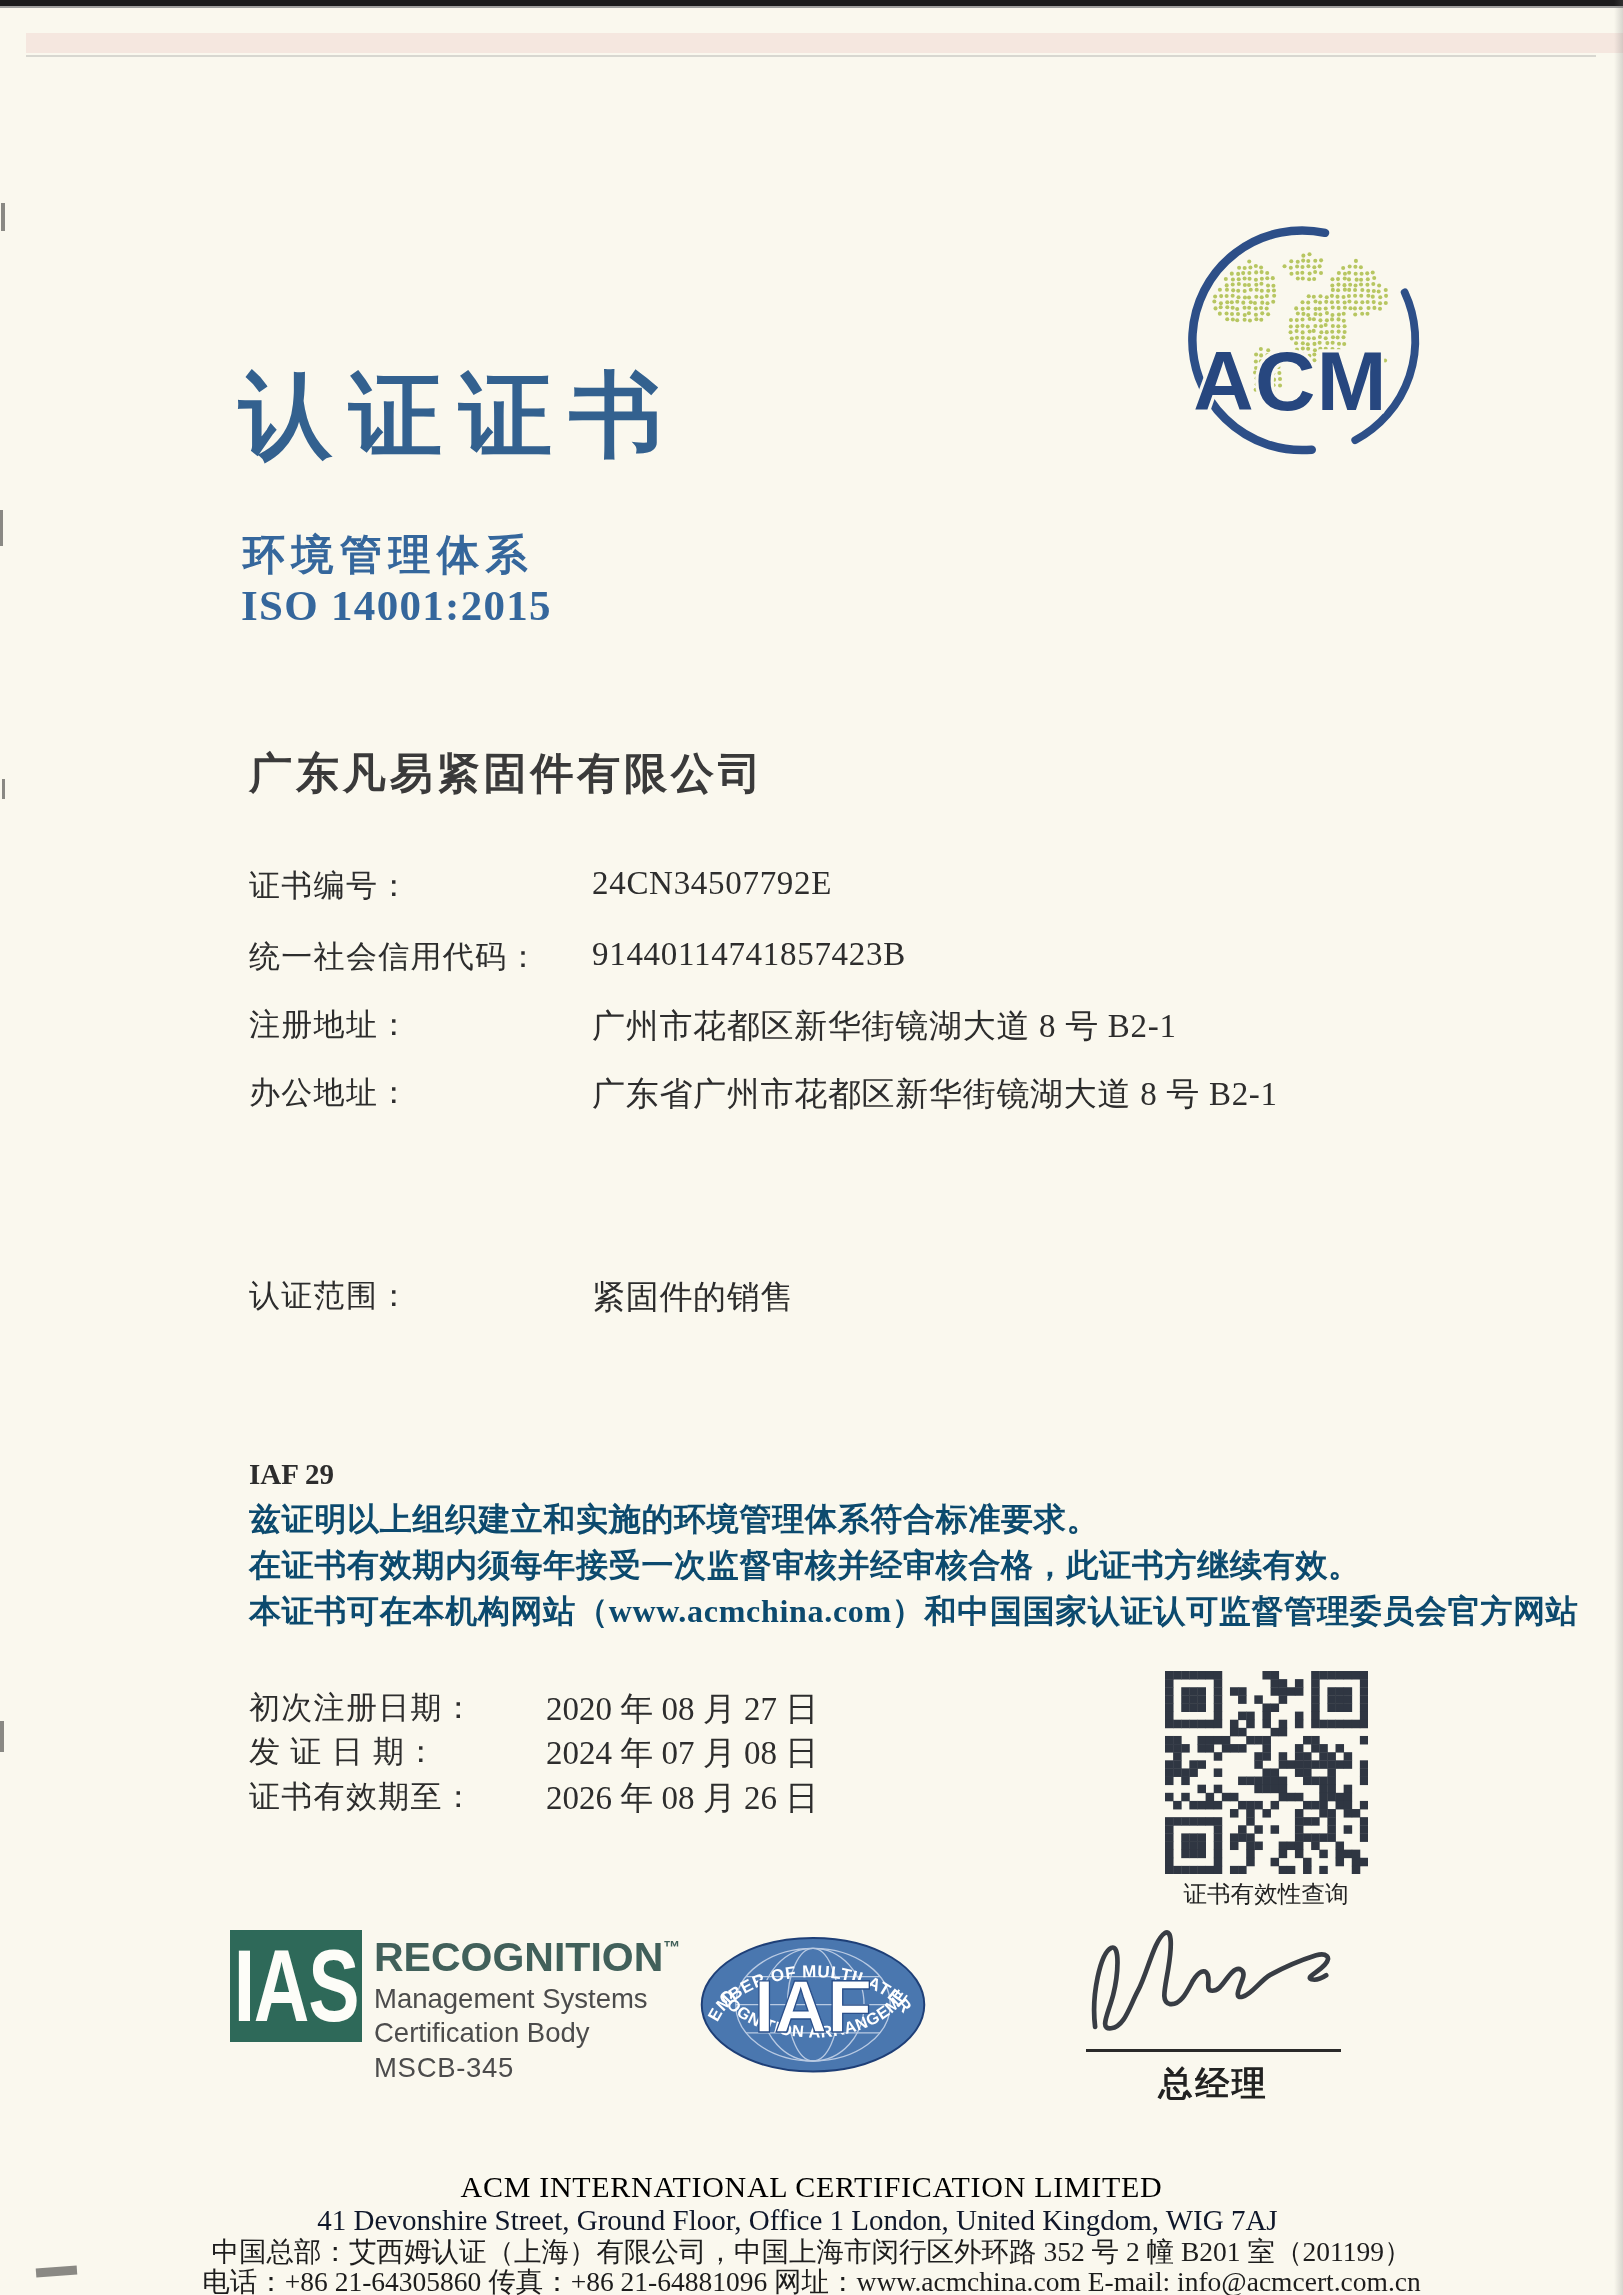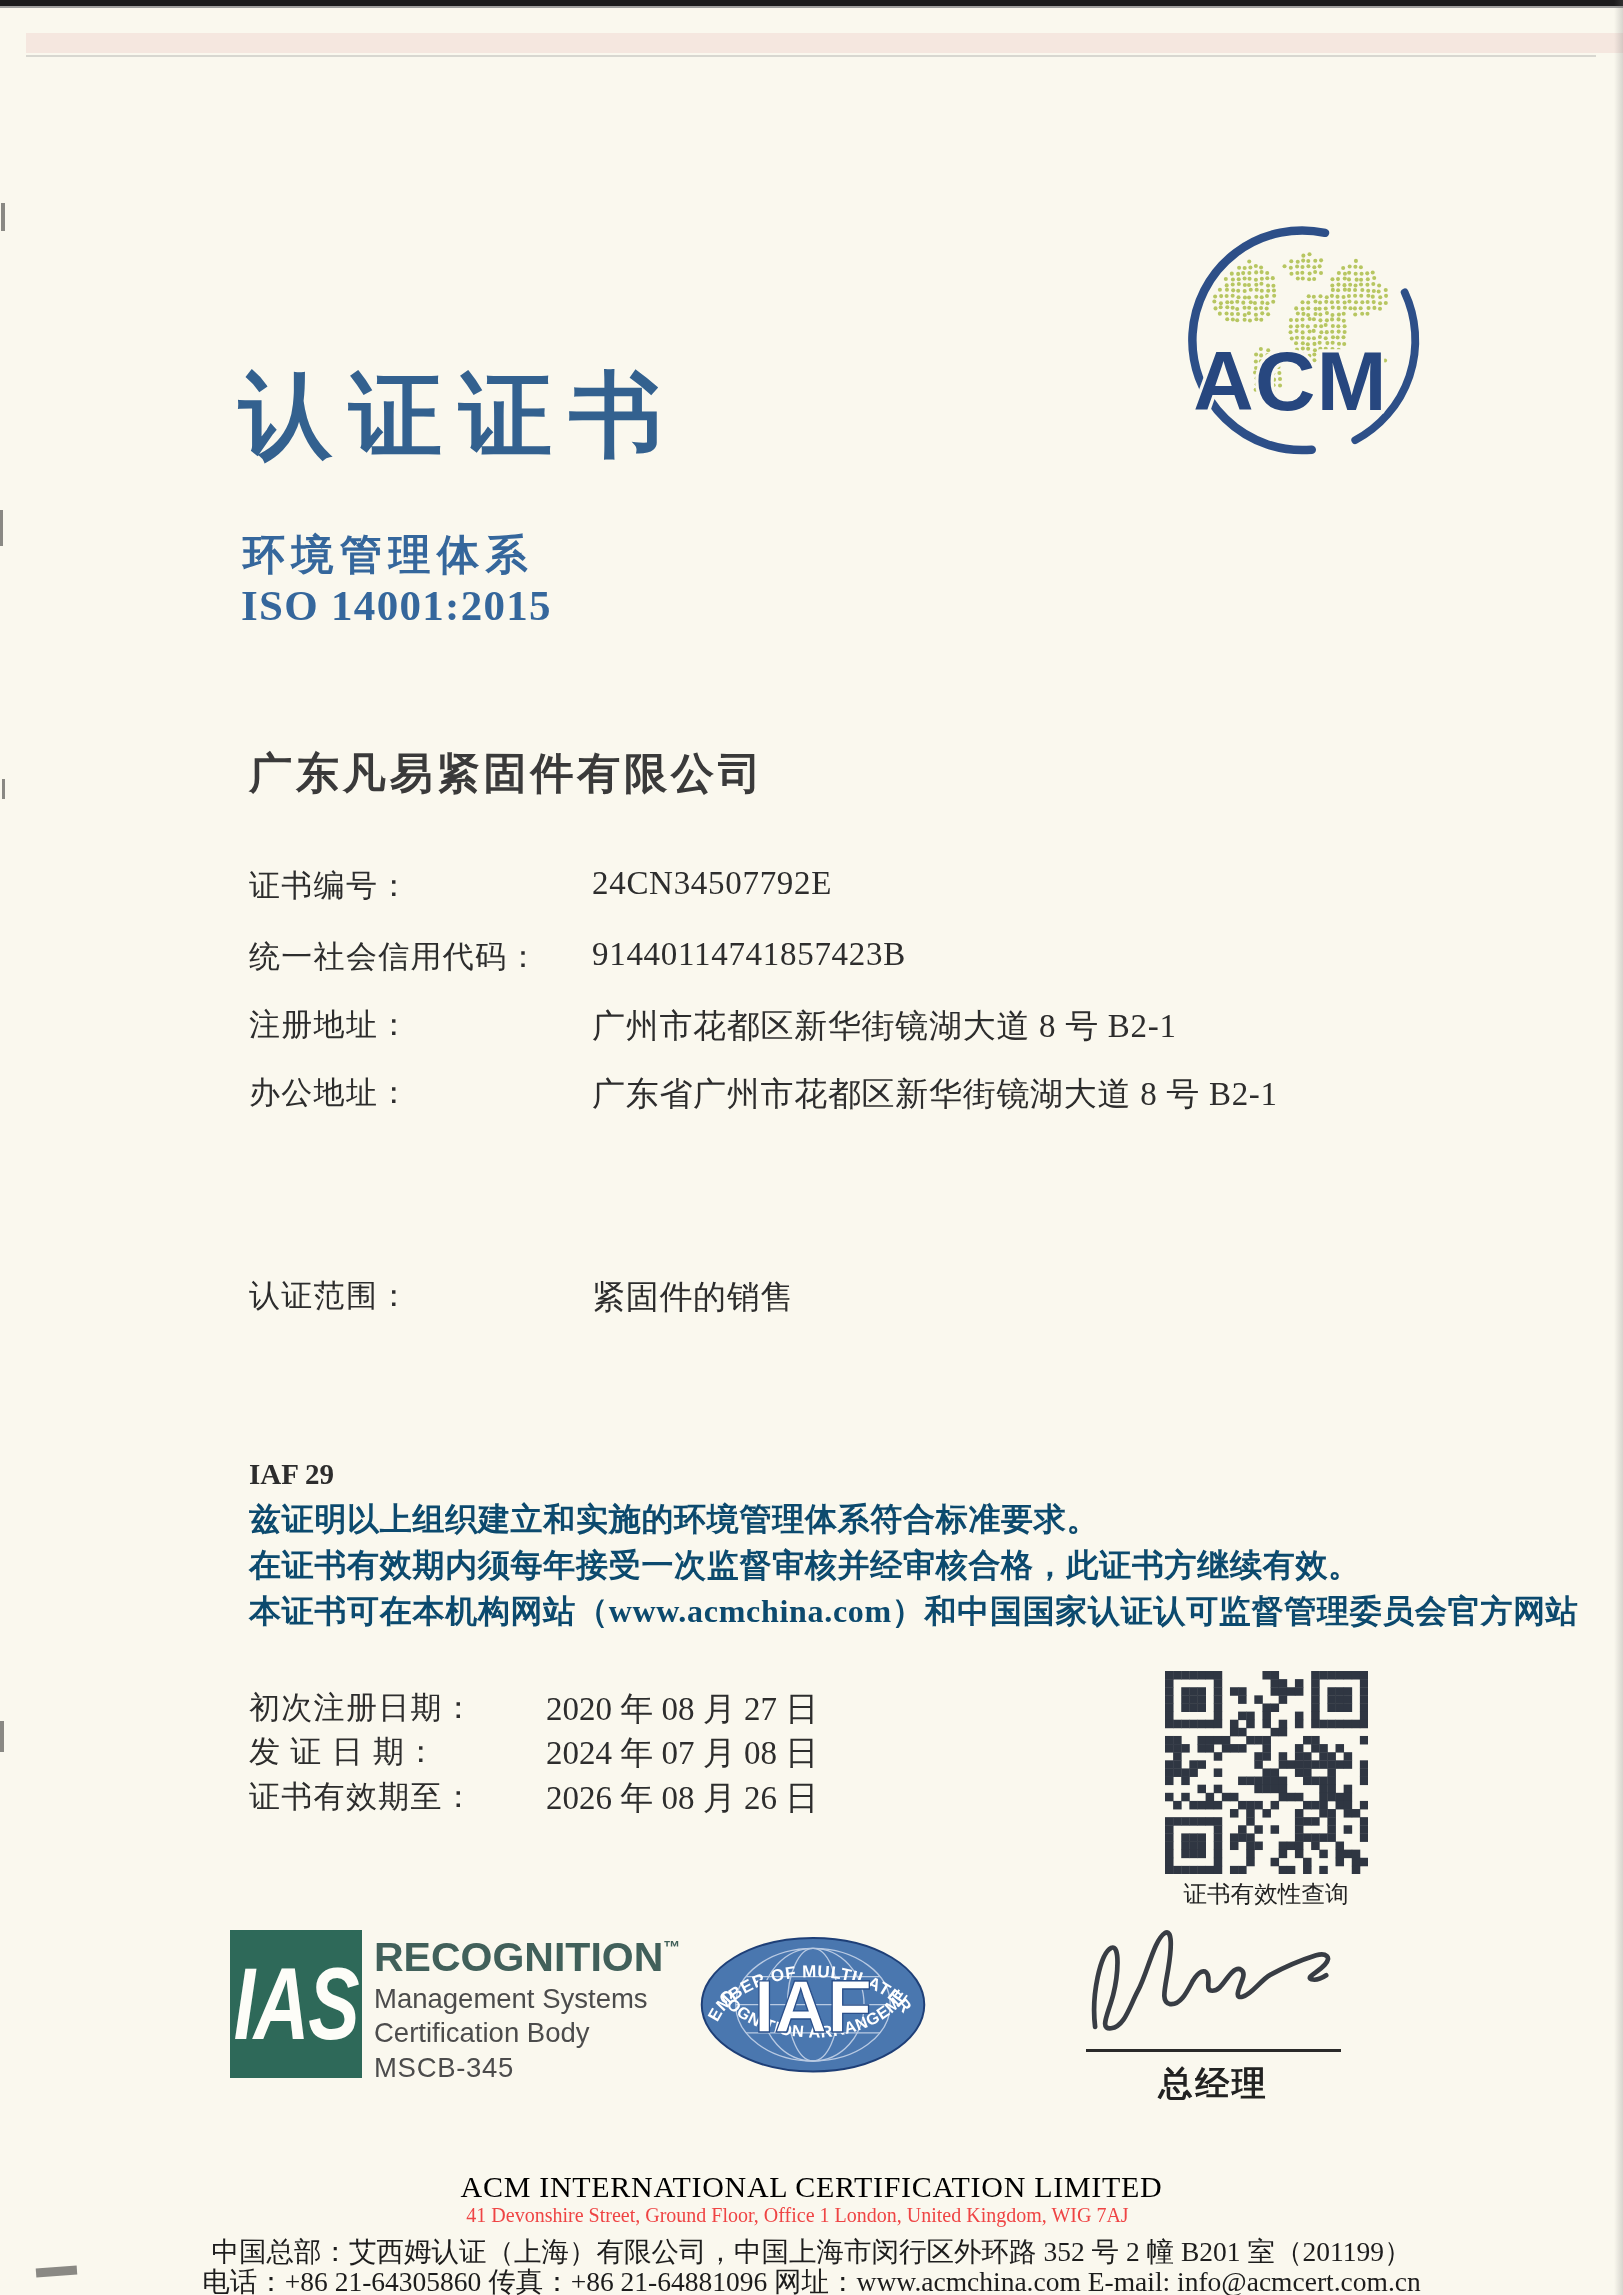--- a/index.html
+++ b/index.html
@@ -22,33 +22,33 @@
   .flabel{position:absolute;left:249px;font-size:31px;letter-spacing:1.3px;}
   .fvalue{position:absolute;left:592px;font-size:33px;letter-spacing:0.7px;}
   .dvalue{position:absolute;left:546px;font-size:33px;}
   
   .iafcode{position:absolute;left:249px;top:1458px;font-size:29px;font-weight:bold;}
   .stline{position:absolute;left:249px;font-size:32px;font-weight:bold;color:#0c4a6e;letter-spacing:0.7px;}
   
   .qrbox{position:absolute;left:1165px;top:1671px;width:203px;height:203px;}
   .qrcap{position:absolute;left:1148px;top:1878px;width:236px;text-align:center;font-size:23.6px;color:#222;}
   
-  .ias-square{position:absolute;left:230px;top:1930px;width:132px;height:148px;background:#2e6959;display:flex;align-items:center;justify-content:center;font-style:italic;}
+  .ias-square{position:absolute;left:230px;top:1930px;width:132px;height:112px;background:#2e6959;display:flex;align-items:center;justify-content:center;}
   .ias-acro{font-family:"Liberation Sans","DejaVu Sans",sans-serif;font-weight:bold;font-size:77px;color:#fdfdf8;transform:scaleY(1.32);letter-spacing:-1.3px;}
   .ias-accredited{position:absolute;left:374px;top:1934px;font-family:"Liberation Sans","DejaVu Sans",sans-serif;font-size:41px;font-weight:bold;color:#41605a;letter-spacing:0px;}
   .ias-tm{font-size:17px;vertical-align:18.3px;}
   .ias-l1{position:absolute;left:374px;top:1983px;font-family:"Liberation Sans","DejaVu Sans",sans-serif;font-size:27.5px;color:#4c4c4c;}
   .ias-l2{position:absolute;left:374px;top:2017px;font-family:"Liberation Sans","DejaVu Sans",sans-serif;font-size:27.5px;color:#4c4c4c;}
   .ias-l3{position:absolute;left:374px;top:2052px;font-family:"Liberation Sans","DejaVu Sans",sans-serif;font-size:27.5px;color:#4c4c4c;letter-spacing:0.7px;}
   
   .sig-line{position:absolute;left:1086px;top:2049px;width:255px;height:2.6px;background:#2a2a2a;}
   .sig-title{position:absolute;left:1086px;top:2061px;width:255px;text-align:center;font-size:34px;font-weight:bold;color:#222;letter-spacing:2.6px;}
   
   .f1{position:absolute;left:0;top:2170px;width:1623px;text-align:center;font-size:30px;color:#000000;letter-spacing:0.7px;}
-  .f2{position:absolute;left:0;top:2204px;width:1595px;text-align:center;font-size:20px;color:#ef4444;}
+  .f2{position:absolute;left:0;top:2204px;width:1595px;text-align:center;font-size:29px;color:#0f172a;}
   .f3{position:absolute;left:0;top:2234px;width:1623px;text-align:center;font-size:27.5px;color:#1d1d1d;}
   .f4{position:absolute;left:0;top:2264px;width:1623px;text-align:center;font-size:27.5px;color:#1d1d1d;}
   svg text{font-family:"Liberation Sans","DejaVu Sans",sans-serif;}
 </style>
 </head>
 <body>
 
 <div class="page">
 
   <div class="scan-top"></div>

